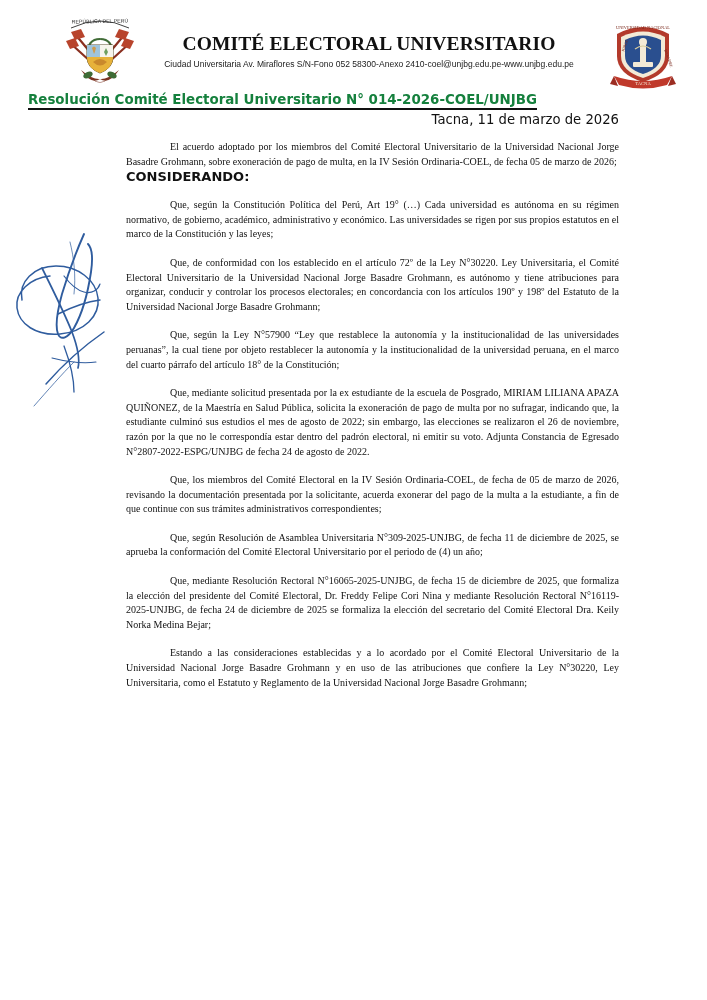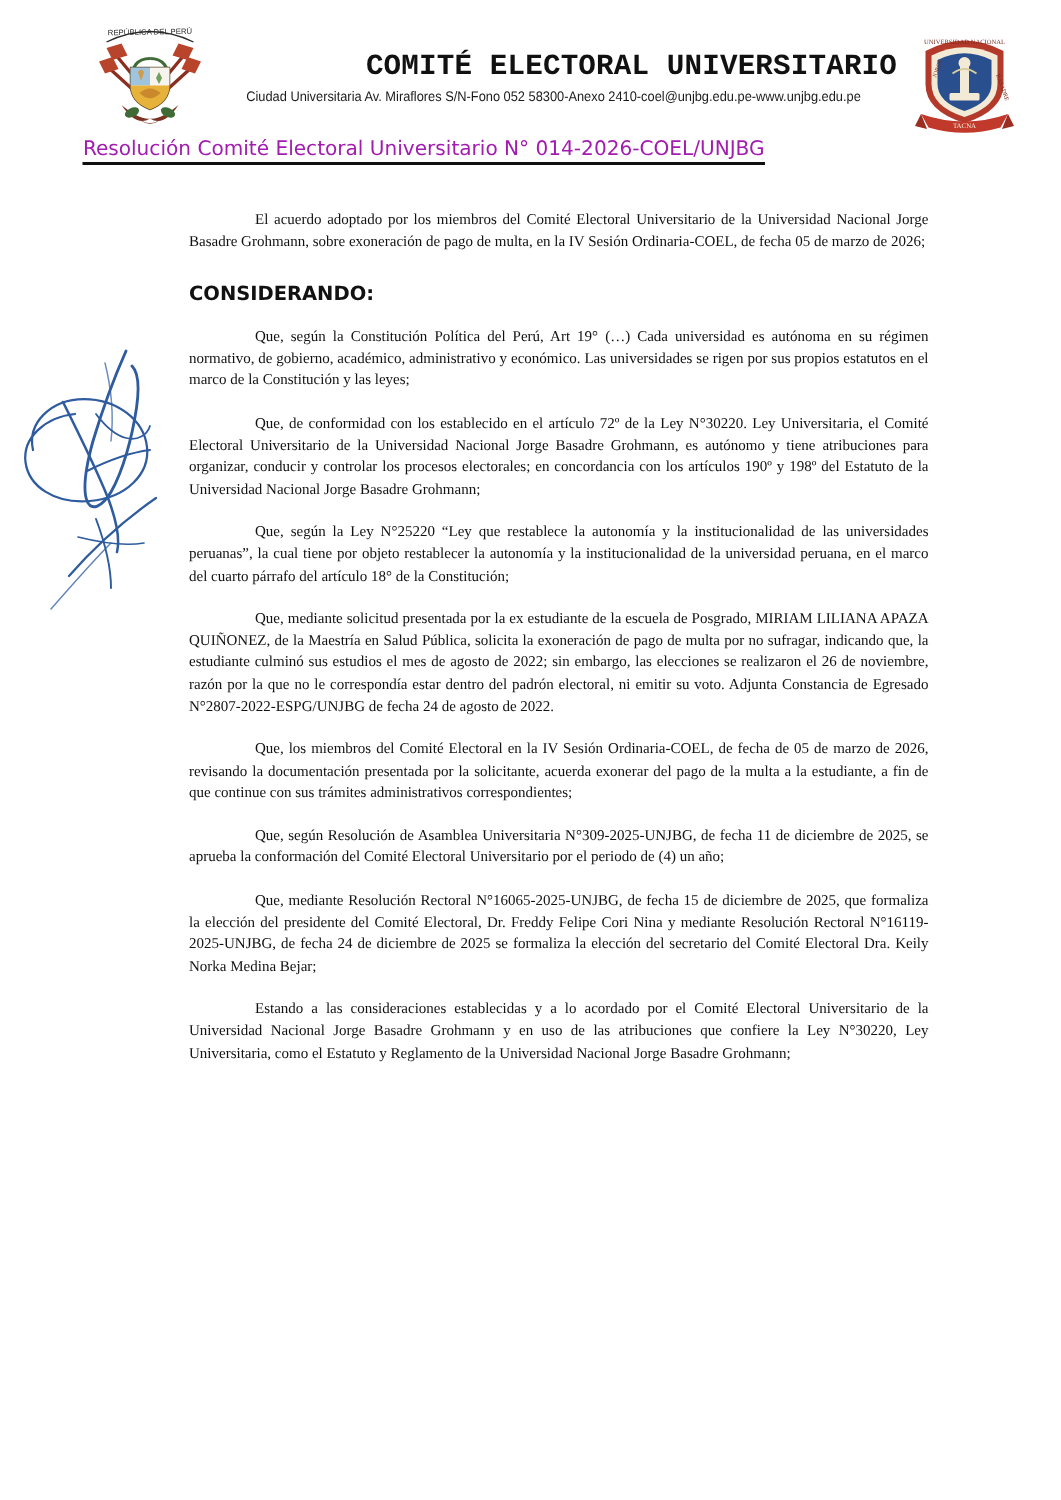--- a/index.html
+++ b/index.html
@@ -41,51 +41,50 @@
   .crest-right { left: 602px; top: 16px; width: 82px; height: 78px; }
 
   .header-text {
     position: absolute;
     left: 140px;
     top: 34px;
     width: 458px;
     text-align: center;
   }
   .org-title {
-    font-family: Liberation Mono, monospace;
+    font-family: Liberation Serif, serif;
     font-weight: bold;
     font-size: 19.5px;
     letter-spacing: 0.1px;
     color: #111;
     line-height: 1.05;
     white-space: nowrap;
-    text-align: right;
   }
   .org-sub {
     margin-top: 5px;
     font-family: "Liberation Sans", sans-serif;
     font-size: 9.2px;
     color: #1b1b1b;
     transform: scaleX(0.93);
     transform-origin: center;
     white-space: nowrap;
     line-height: 1.1;
   }
 
   
   .res-title {
     position: absolute;
     left: 0;
     top: 92px;
     width: 565px;
     text-align: center;
     font-family: "DejaVu Sans", sans-serif;
-    font-weight: normal;
+    font-weight: bold;
     font-size: 13.4px;
-    color: #a21caf;
+    color: #15803d;
   }
   .res-title span {
     border-bottom: 2px solid #111;
     padding-bottom: 1px;
   }
 
   .res-date {
     position: absolute;
     left: 0;
     top: 112px;
@@ -105,21 +104,21 @@
   }
 
   .heading {
     font-family: "DejaVu Sans", sans-serif;
     font-weight: bold;
     font-size: 13px;
     color: #111;
     margin: 0;
   }
   .heading.visto { margin-top: 0px; }
-  .heading.considerando { margin-top: 20px; }
+  .heading.considerando { }
 
   p.para {
     margin: 0;
     padding: 0;
     font-family: Liberation Serif, serif;
     font-size: 10px;
     line-height: 1.46;
     color: #111;
     text-align: justify;
     text-indent: 44px;
@@ -207,20 +206,21 @@
 
     <div class="header-text">
       <div class="org-title">COMITÉ ELECTORAL UNIVERSITARIO</div>
       <div class="org-sub">Ciudad Universitaria Av. Miraflores S/N-Fono 052 58300-Anexo 2410-coel@unjbg.edu.pe-www.unjbg.edu.pe</div>
     </div>
   </div>
 
   <div class="res-title">
     <span>Resolución Comité Electoral Universitario N° 014-2026-COEL/UNJBG</span>
   </div>
+  <div class="res-date">Tacna, 11 de marzo de 2026</div>
 
   <svg class="signature" viewBox="0 0 110 185" aria-hidden="true">
     <g fill="none" stroke="#2f5c9e" stroke-linecap="round" stroke-linejoin="round">
       <path d="M72 6 C64 24 56 46 50 66 C45 84 43 98 46 106 C49 113 56 110 62 100 C70 86 76 64 79 44 C81 30 80 20 76 16" stroke-width="1.9"></path>
       <path d="M10 72 C6 54 22 38 44 38 C66 38 84 52 86 70 C88 88 72 104 48 106 C24 108 7 96 5 80 C3 64 18 50 38 48" stroke-width="1.5"></path>
       <path d="M30 40 C40 60 52 84 60 104 C66 120 68 132 66 140" stroke-width="1.7"></path>
       <path d="M52 48 C58 56 64 62 72 64 C80 66 86 62 88 56" stroke-width="1.2"></path>
       <path d="M46 86 C58 80 72 74 88 72" stroke-width="1.4"></path>
       <path d="M34 156 C48 140 66 122 92 104" stroke-width="1.5"></path>
       <path d="M52 118 C58 134 62 150 62 164" stroke-width="1.3"></path>
@@ -232,21 +232,21 @@
 
   <div class="body-area">
 
 
     <p class="para gap-before">El acuerdo adoptado por los miembros del Comité Electoral Universitario de la Universidad Nacional Jorge Basadre Grohmann, sobre exoneración de pago de multa, en la IV Sesión Ordinaria-COEL, de fecha 05 de marzo de 2026;</p>
 
     <div class="heading considerando">CONSIDERANDO:</div>
 
     <p class="para gap-before">Que, según la Constitución Política del Perú, Art 19° (…) Cada universidad es autónoma en su régimen normativo, de gobierno, académico, administrativo y económico. Las universidades se rigen por sus propios estatutos en el marco de la Constitución y las leyes;</p>
     <p class="para">Que, de conformidad con los establecido en el artículo 72º de la Ley N°30220. Ley Universitaria, el Comité Electoral Universitario de la Universidad Nacional Jorge Basadre Grohmann, es autónomo y tiene atribuciones para organizar, conducir y controlar los procesos electorales; en concordancia con los artículos 190º y 198º del Estatuto de la Universidad Nacional Jorge Basadre Grohmann;</p>
-    <p class="para">Que, según la Ley N°25220 “Ley que restablece la autonomía y la institucionalidad de las universidades peruanas”, la cual tiene por objeto restablecer la autonomía y la institucionalidad de la universidad peruana, en el marco del cuarto párrafo del artículo 18° de la Constitución;</p>
+    <p class="para">Que, según la Ley N°57900 “Ley que restablece la autonomía y la institucionalidad de las universidades peruanas”, la cual tiene por objeto restablecer la autonomía y la institucionalidad de la universidad peruana, en el marco del cuarto párrafo del artículo 18° de la Constitución;</p>
     <p class="para">Que, mediante solicitud presentada por la ex estudiante de la escuela de Posgrado, MIRIAM LILIANA APAZA QUIÑONEZ, de la Maestría en Salud Pública, solicita la exoneración de pago de multa por no sufragar, indicando que, la estudiante culminó sus estudios el mes de agosto de 2022; sin embargo, las elecciones se realizaron el 26 de noviembre, razón por la que no le correspondía estar dentro del padrón electoral, ni emitir su voto. Adjunta Constancia de Egresado N°2807-2022-ESPG/UNJBG de fecha 24 de agosto de 2022.</p>
     <p class="para">Que, los miembros del Comité Electoral en la IV Sesión Ordinaria-COEL, de fecha de 05 de marzo de 2026, revisando la documentación presentada por la solicitante, acuerda exonerar del pago de la multa a la estudiante, a fin de que continue con sus trámites administrativos correspondientes;</p>
     <p class="para">Que, según Resolución de Asamblea Universitaria N°309-2025-UNJBG, de fecha 11 de diciembre de 2025, se aprueba la conformación del Comité Electoral Universitario por el periodo de (4) un año;</p>
     <p class="para">Que, mediante Resolución Rectoral N°16065-2025-UNJBG, de fecha 15 de diciembre de 2025, que formaliza la elección del presidente del Comité Electoral, Dr. Freddy Felipe Cori Nina y mediante Resolución Rectoral N°16119-2025-UNJBG, de fecha 24 de diciembre de 2025 se formaliza la elección del secretario del Comité Electoral Dra. Keily Norka Medina Bejar;</p>
     <p class="para">Estando a las consideraciones establecidas y a lo acordado por el Comité Electoral Universitario de la Universidad Nacional Jorge Basadre Grohmann y en uso de las atribuciones que confiere la Ley N°30220, Ley Universitaria, como el Estatuto y Reglamento de la Universidad Nacional Jorge Basadre Grohmann;</p>
 
   </div>
 
 </div>
 

